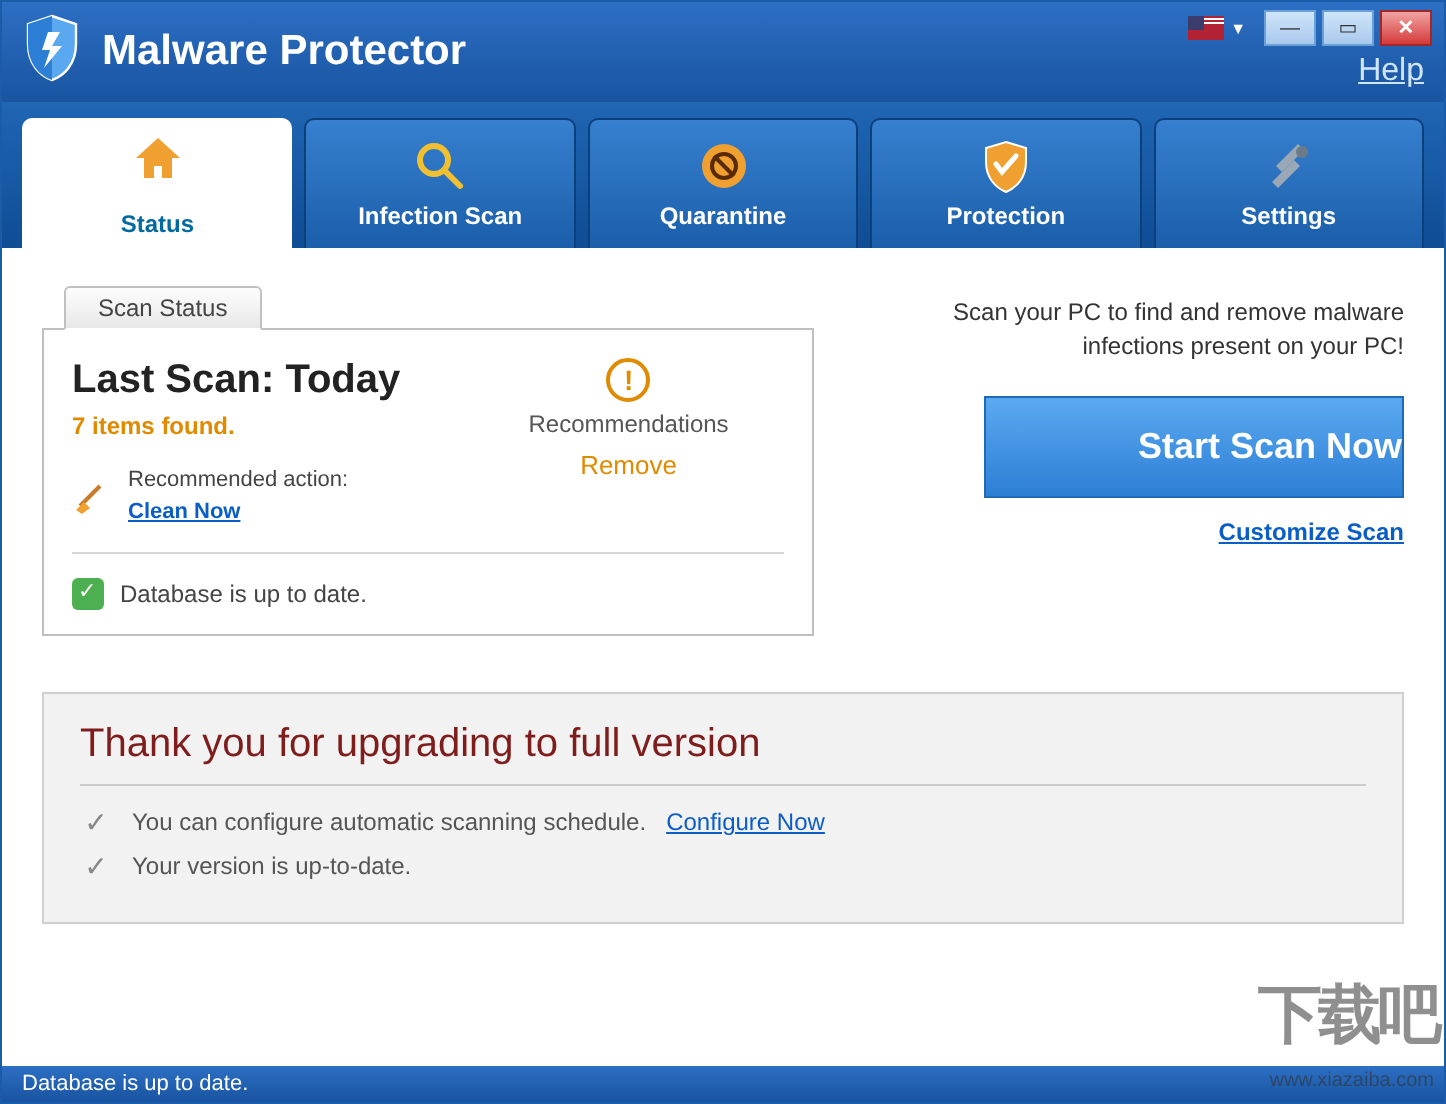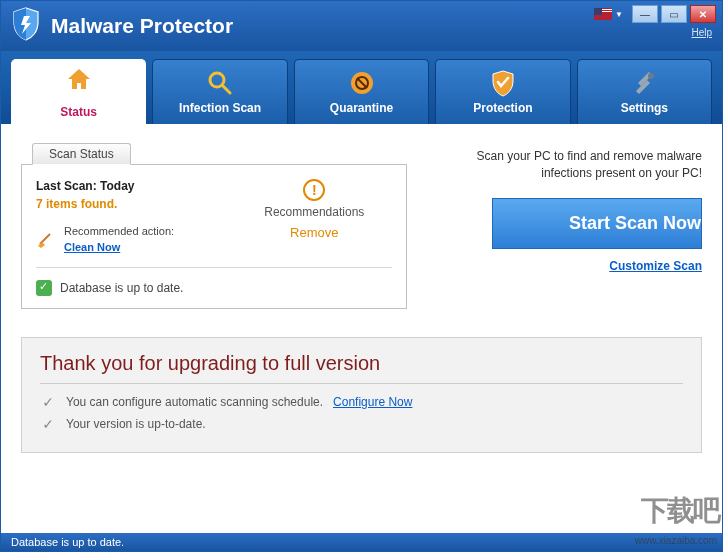--- a/index.html
+++ b/index.html
@@ -10,40 +10,40 @@
 
 .header { background: linear-gradient(#2d6fc4, #1854a0); height: 50px; display: flex; align-items: center; padding: 0 10px; color: #fff; position: relative; }
 .header .shield { margin-right: 10px; }
 .header .title { font-size: 21px; font-weight: 600; color: #fff; }
 .header .controls { position: absolute; right: 6px; top: 4px; display: flex; gap: 3px; align-items: center; }
 .header .flag { width: 18px; height: 12px; background: linear-gradient(to bottom, #b22234 0%, #b22234 8%, #fff 8%, #fff 16%, #b22234 16%, #b22234 24%, #fff 24%, #fff 32%, #b22234 32%); position: relative; }
 .header .flag::before { content: ""; position: absolute; top: 0; left: 0; width: 8px; height: 7px; background: #3c3b6e; }
 .header .flag-dd { color: #fff; font-size: 8px; margin-right: 6px; }
 .header .winbtn { width: 26px; height: 18px; border: 1px solid #6aa0d8; background: linear-gradient(#cfe5fa, #a9c9ec); font-size: 10px; display: flex; align-items: center; justify-content: center; color: #333; cursor: pointer; }
 .header .winbtn.close { background: linear-gradient(#f1a3a3, #d43a3a); border-color: #a02828; color: #fff; font-weight: bold; }
-.header .help { position: absolute; right: 10px; top: 26px; color: #cfe5fa; text-decoration: underline; font-size: 10px; cursor: pointer; }
+.header .help { position: absolute; right: 10px; top: 26px; color: #cfe5fa; text-decoration: underline; font-size: 16px; cursor: pointer; }
 
 
 .tabs-bar { background: linear-gradient(#1f66b4, #0f4d95); padding: 8px 10px 0 10px; display: flex; gap: 6px; }
 .tab { flex: 1; height: 65px; border-top-left-radius: 5px; border-top-right-radius: 5px; background: linear-gradient(#3680cf, #1b5eaa); color: #fff; display: flex; flex-direction: column; align-items: center; justify-content: center; gap: 4px; font-size: 12px; font-weight: 600; cursor: pointer; border: 1px solid #0d3f7a; border-bottom: none; }
-.tab.active { background: #fff; color: #be185d; border-color: #fff; gap: 12px; }
+.tab.active { background: #fff; color: #0369a1; border-color: #fff; gap: 12px; }
 .tab .ticon { width: 28px; height: 28px; display: flex; align-items: center; justify-content: center; }
 
 
 .content { flex: 1; background: #fff; padding: 18px 20px 10px 20px; overflow: hidden; display: flex; flex-direction: column; }
 
 .main-row { display: flex; gap: 20px; }
 
 .status-panel { flex: 1.4; border: 1px solid #c0c0c0; background: #fff; position: relative; }
 .tab-label { position: absolute; top: -22px; left: 10px; background: linear-gradient(#fdfdfd,#e8e8e8); border: 1px solid #c0c0c0; border-bottom: 1px solid #fff; padding: 3px 16px; font-size: 12px; color: #444; border-top-left-radius: 3px; border-top-right-radius: 3px; }
 .status-inner { padding: 14px 14px 12px 14px; }
 .status-top { display: flex; }
 .status-left { flex: 1.3; }
 .status-right { text-align: center; flex: 1; }
-.last-scan { font-size: 12px; font-weight: bold; color: #222; }
+.last-scan { font-size: 20px; font-weight: bold; color: #222; }
 .items-found { font-size: 12px; color: #e08a00; margin-top: 4px; font-weight: 600; }
 .rec-row { display: flex; gap: 8px; margin-top: 14px; align-items: center; }
 .rec-text { font-size: 11px; color: #444; }
 .clean-link { color: #0b5dc7; text-decoration: underline; font-size: 11px; font-weight: bold; cursor: pointer; }
 .warn-ico { width: 22px; height: 22px; border: 2px solid #e08a00; border-radius: 50%; display: flex; align-items: center; justify-content: center; color: #e08a00; font-weight: bold; font-size: 14px; margin: 0 auto 4px auto; }
 .recs-label { font-size: 12px; color: #555; }
 .remove-label { color: #e08a00; font-size: 13px; margin-top: 6px; cursor: pointer; }
 .hr { border: none; border-top: 1px solid #d8d8d8; margin: 12px 0; }
 .db-row { display: flex; gap: 8px; align-items: center; font-size: 12px; color: #444; }
 .db-ico { width: 16px; height: 16px; background: #4caf50; border-radius: 3px; position: relative; }
@@ -56,21 +56,21 @@
 
 .upgrade-panel { margin-top: 28px; background: #f2f2f2; border: 1px solid #d0d0d0; padding: 14px 18px 14px 18px; }
 .upgrade-title { font-size: 20px; color: #7f1d1d; font-weight: 400; margin-bottom: 8px; }
 .hr2 { border: none; border-top: 1px solid #ccc; margin-bottom: 10px; }
 .check-row { display: flex; align-items: center; gap: 10px; font-size: 12px; color: #555; margin-bottom: 6px; }
 .chk { color: #888; font-size: 14px; width: 16px; text-align: center; }
 .cfg-link { color: #0b5dc7; text-decoration: underline; cursor: pointer; }
 
 .statusbar { background: linear-gradient(#2d6fc4, #1854a0); color: #fff; font-size: 11px; padding: 3px 10px; }
 
-.watermark { position: absolute; right: 4px; bottom: 22px; opacity: 0.5; font-size: 28px; font-weight: 900; color: #222; font-family: "Microsoft YaHei", sans-serif; letter-spacing: -2px; pointer-events: none; }
+.watermark { position: absolute; right: 4px; bottom: 22px; opacity: 0.5; font-size: 32px; font-weight: 900; color: #222; font-family: "Microsoft YaHei", sans-serif; letter-spacing: -2px; pointer-events: none; }
 .watermark-url { position: absolute; right: 6px; bottom: 6px; font-size: 10px; color: #333; opacity: 0.6; pointer-events: none; }
 </style>
 </head>
 <body>
 
 <div class="window">
 
   <div class="header">
     <span class="shield">
       <svg width="30" height="36" viewBox="0 0 30 36">

